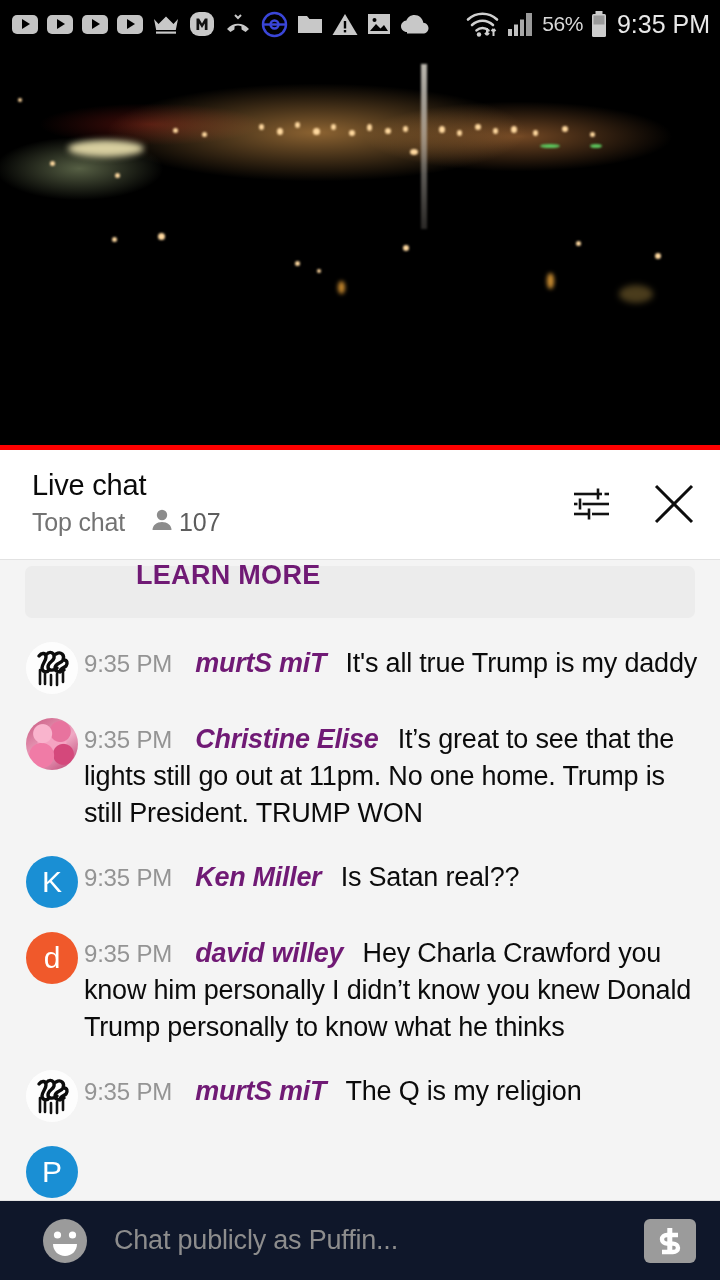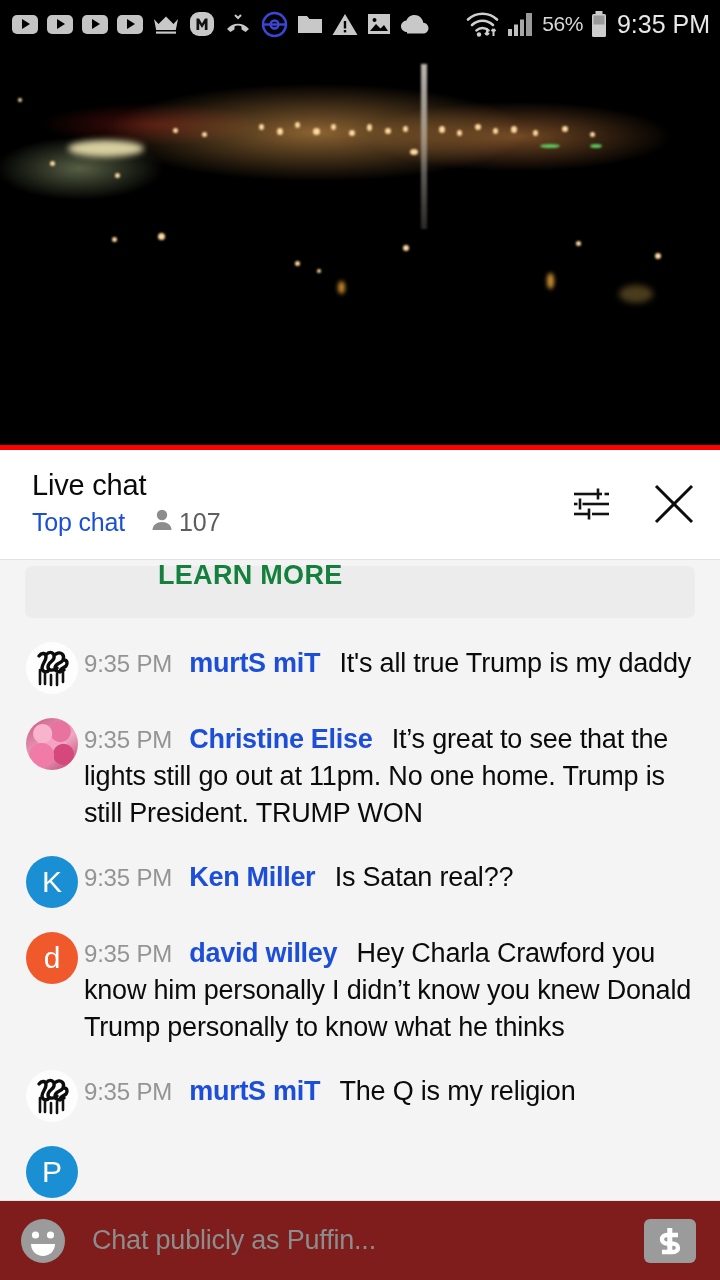--- a/index.html
+++ b/index.html
@@ -67,42 +67,42 @@
     position: absolute; top: 450px; left: 0;
     width: 720px; height: 110px;
     background: #ffffff;
     display: flex; align-items: flex-start;
     padding: 16px 22px 0 32px;
     border-bottom: 1px solid #e2e2e2;
   }
   .ch-titles { flex: 1; }
   .ch-title { font-size: 29px; color: #0a0a0a; font-weight: 400; line-height: 38px; letter-spacing: -0.2px; }
   .ch-sub { display: flex; align-items: center; margin-top: 4px; }
-  .ch-sub-text { font-size: 25px; color: #1d4ed8; letter-spacing: -0.2px; }
+  .ch-sub-text { font-size: 25px; color: #737373; letter-spacing: -0.2px; }
   .ch-viewers { display: flex; margin-left: 26px; gap: 6px; }
   .ch-viewers-count { font-size: 25px; color: #5d5d5d; }
   .ch-actions { display: flex; align-items: center; gap: 38px; padding-top: 14px; }
 
   
   .chat-body {
     position: absolute; top: 560px; left: 0;
     width: 720px; height: 640px;
     background: #f4f4f4;
     overflow: hidden;
   }
   .banner {
     margin: 6px 25px 0 25px;
     background: #ececec;
     border-radius: 7px;
     height: 52px;
     position: relative;
   }
   .banner-link {
-    position: absolute; left: 133px; top: -6px;
-    font-size: 27px; font-weight: 700; color: #15803d; letter-spacing: 0.3px;
+    position: absolute; left: 111px; top: -6px;
+    font-size: 27px; font-weight: 700; color: #701a75; letter-spacing: 0.3px;
   }
 
   .msg { display: flex; padding: 0 22px 0 26px; margin-top: 24px; }
   .msg:first-of-type { margin-top: 26px; }
   .avatar {
     width: 52px; height: 52px; border-radius: 50%;
     flex: 0 0 52px; margin-right: 6px;
     display: flex; align-items: center; justify-content: center;
     font-size: 30px; color: #ffffff; overflow: hidden; position: relative;
   }
@@ -118,31 +118,31 @@
       radial-gradient(circle at 50% 50%, #f5a3c2 0 14px, rgba(0,0,0,0) 15px),
       linear-gradient(145deg, #c8577f, #efa9c4 55%, #b93c6c);
   }
   .msg-text {
     flex: 1;
     font-size: 27px; line-height: 37px; color: #0b0b0b;
     letter-spacing: -0.2px;
     padding-top: 3px;
   }
   .msg-time { color: #949494; font-size: 24px; letter-spacing: -0.2px; }
-  .msg-author { color: #1d4ed8; font-weight: 700; margin-left: 10px; letter-spacing: -0.3px; }
+  .msg-author { color: #701a75; font-weight: 700; margin-left: 16px; letter-spacing: -0.3px; font-style: italic; }
   .msg-body { margin-left: 12px; }
 
   
   .chat-input {
     position: absolute; left: 0; bottom: 0;
     width: 720px; height: 80px;
-    background: #7f1d1d;
+    background: #0f172a;
     border-top: 1px solid #e4e4e4;
     display: flex; align-items: center;
-    padding: 0 24px 0 18px;
+    padding: 0 24px 0 40px;
   }
   .emoji-btn { width: 50px; height: 50px; flex: 0 0 50px; }
   .input-placeholder {
     flex: 1; margin-left: 24px;
     font-size: 27px; color: #8d8d8d; letter-spacing: -0.2px;
   }
   .superchat-btn {
     width: 52px; height: 44px; border-radius: 6px; background: #9b9b9b;
     display: flex; align-items: center; justify-content: center;
   }

